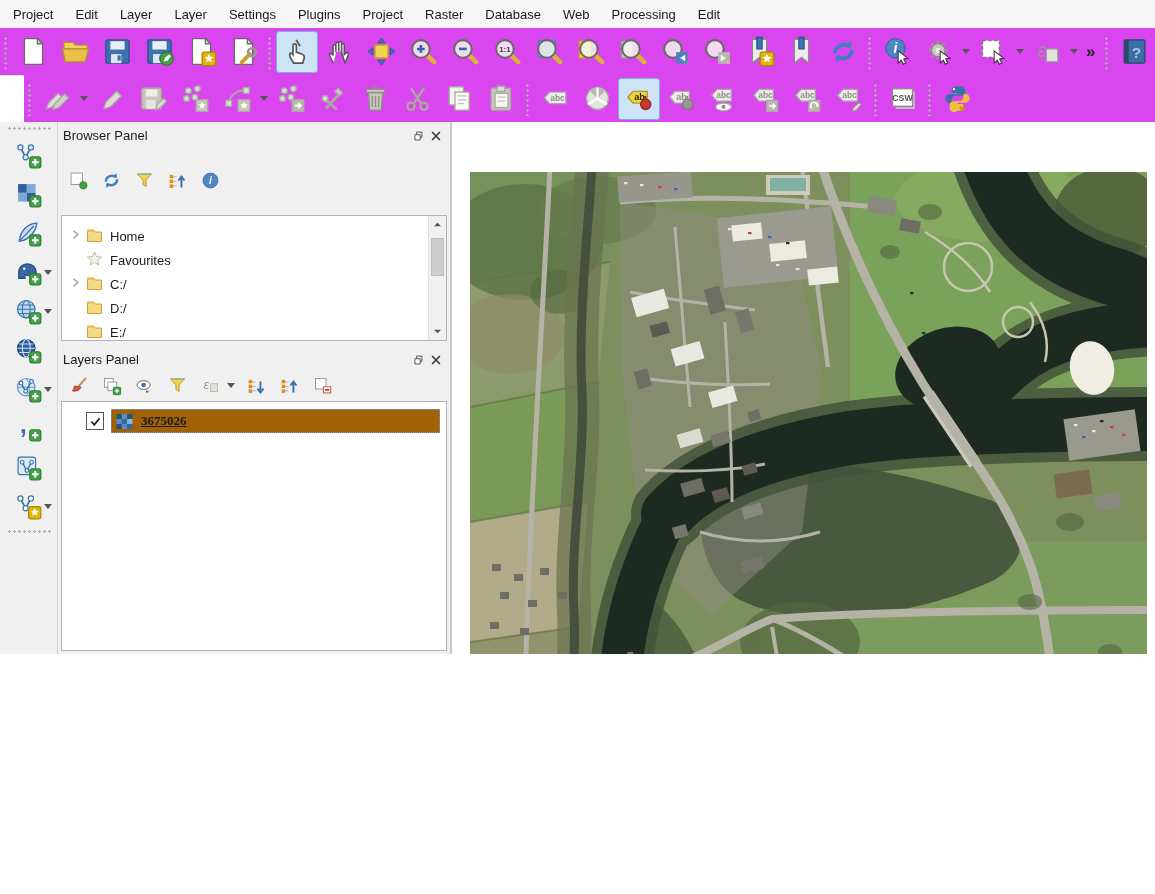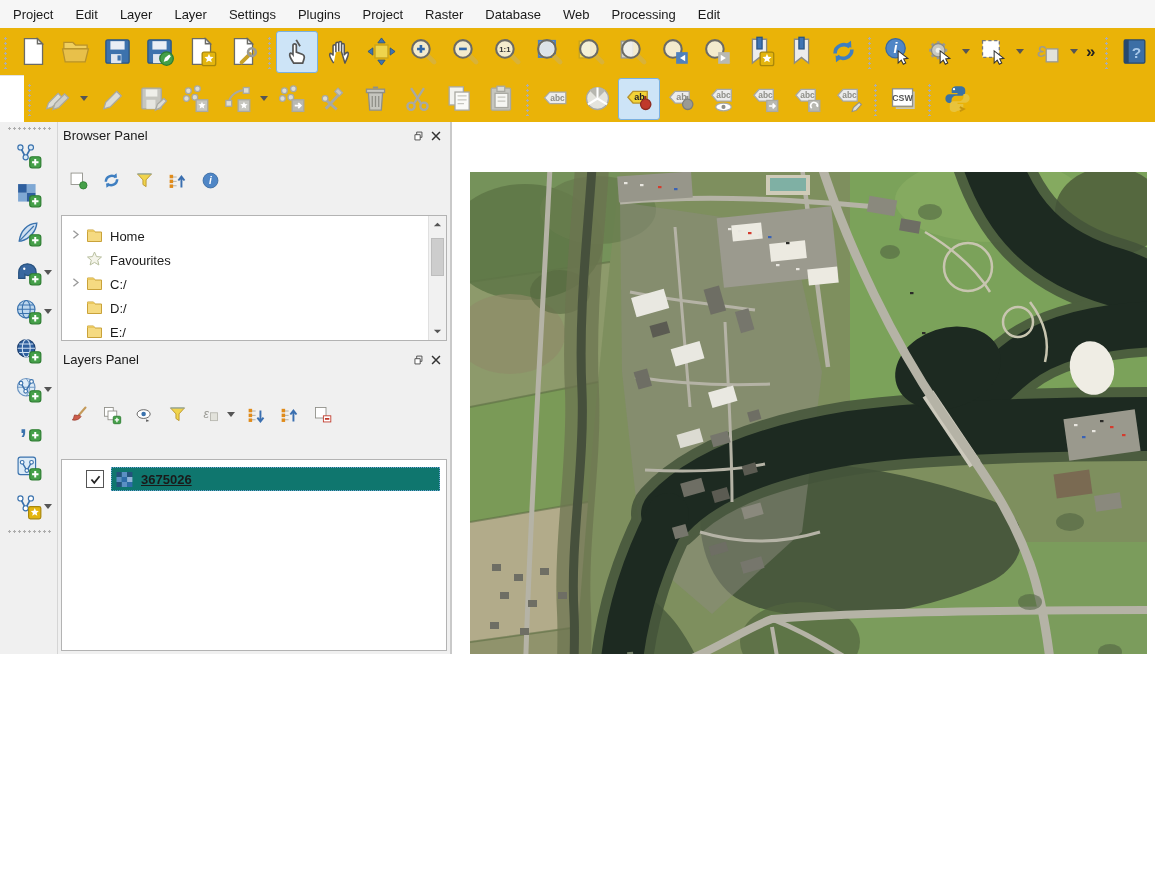--- a/index.html
+++ b/index.html
@@ -3,21 +3,21 @@
 <meta charset="utf-8">
 <style>
   html,body{margin:0;padding:0;background:#fff;}
   .app{position:relative;width:1155px;height:654px;background:#fff;overflow:hidden;
        font-family:"Liberation Sans","DejaVu Sans",sans-serif;font-size:13px;color:#1a1a1a;}
   
   .menubar{position:absolute;top:0;left:0;right:0;height:28px;background:#f6f6f6;
            display:flex;align-items:center;padding-left:2px;}
   .menu-item{padding:5px 11px;cursor:default;}
   
-  .tbrow{position:absolute;left:0;right:0;background:#eab308;display:flex;align-items:center;
+  .tbrow{position:absolute;left:0;right:0;background:#d946ef;display:flex;align-items:center;
          border-bottom:1px solid #e3e3e3;}
   #tb1{top:28px;height:47px;}
   #tb2{top:75px;height:47px;margin-left:24px;}
   .grp{display:flex;align-items:center;height:100%;}
   .handle{width:6px;height:34px;margin:0 4px 0 2px;
           background-image:radial-gradient(circle,#adadad 1px,transparent 1.2px);
           background-size:5px 5px;background-position:1px 1px;}
   .vhandle{height:6px;width:44px;margin:4px auto;
           background-image:radial-gradient(circle,#adadad 1px,transparent 1.2px);
           background-size:5px 5px;}
@@ -33,21 +33,21 @@
   
   .main{position:absolute;top:122px;left:0;right:0;bottom:0;}
   .strip{position:absolute;left:0;top:0;bottom:0;width:57px;background:#f0f0f0;
          border-right:1px solid #d5d5d5;}
   .sbtn{position:relative;width:56px;height:38px;display:flex;align-items:center;justify-content:center;margin:1px 0;}
   .sbtn svg{width:28px;height:28px;}
   .sbtn .drop{position:absolute;right:4px;top:17px;}
   .docks{position:absolute;left:58px;top:0;bottom:0;width:392px;background:#f0f0f0;}
   .panel{position:absolute;left:0;right:0;display:flex;flex-direction:column;}
   #browserPanel{top:2px;height:220px;gap:19px;}
-  #layersPanel{top:226px;bottom:0;gap:29px;}
+  #layersPanel{top:226px;bottom:0;}
   .phead{height:23px;display:flex;align-items:center;padding:0 5px;}
   .ptitle{flex:1;}
   .pbtn{width:18px;height:18px;display:flex;align-items:center;justify-content:center;}
   .pbtn svg{width:14px;height:14px;}
   .ptools{height:29px;display:flex;align-items:center;gap:9px;padding-left:8px;}
   .ptb{width:24px;height:24px;display:flex;align-items:center;justify-content:center;}
   .ptb svg{width:21px;height:21px;}
   .tree{flex:1;background:#fff;border:1px solid #b3b3b3;margin:1px 3px 3px 3px;
         position:relative;overflow:hidden;}
   .trow{height:24px;display:flex;align-items:flex-end;padding-left:6px;}
@@ -59,22 +59,22 @@
   
   .vscroll{position:absolute;top:0;right:0;bottom:0;width:17px;background:#f1f1f1;border-left:1px solid #e0e0e0;}
   .sarrow{position:absolute;left:0;width:17px;height:17px;display:flex;align-items:center;justify-content:center;}
   .sarrow svg{width:9px;height:9px;}
   .sthumb{position:absolute;left:2px;right:2px;top:22px;height:36px;background:#cdcdcd;border:1px solid #bdbdbd;}
   
   .lrow{margin:6px 0 0 24px;height:26px;display:flex;align-items:center;}
   .cb{width:16px;height:16px;background:#fff;border:1px solid #555;margin-right:7px;
       display:flex;align-items:center;justify-content:center;}
   .cb svg{width:13px;height:13px;}
-  .lsel{display:flex;align-items:center;background:#0f766e;border:1px dotted #6ba1d4;
-        padding:2px 6px 2px 3px;flex:1;margin-right:6px;}
+  .lsel{display:flex;align-items:center;background:#a16207;border:1px dotted #6ba1d4;
+        padding:2px 6px 2px 3px;flex:1;margin-right:6px;font-family:Liberation Serif, serif;}
   .lsel .ticon{margin-right:7px;}
   .lname{font-weight:bold;text-decoration:underline;}
   .splitter{position:absolute;left:450px;top:0;bottom:0;width:2px;background:#c9c9c9;}
   .canvas{position:absolute;left:452px;top:0;right:0;bottom:0;background:#fff;}
   .aerial{position:absolute;left:18px;top:50px;}
   text{font-family:"Liberation Sans","DejaVu Sans",sans-serif;}
 </style>
 </head>
 <body>
 

